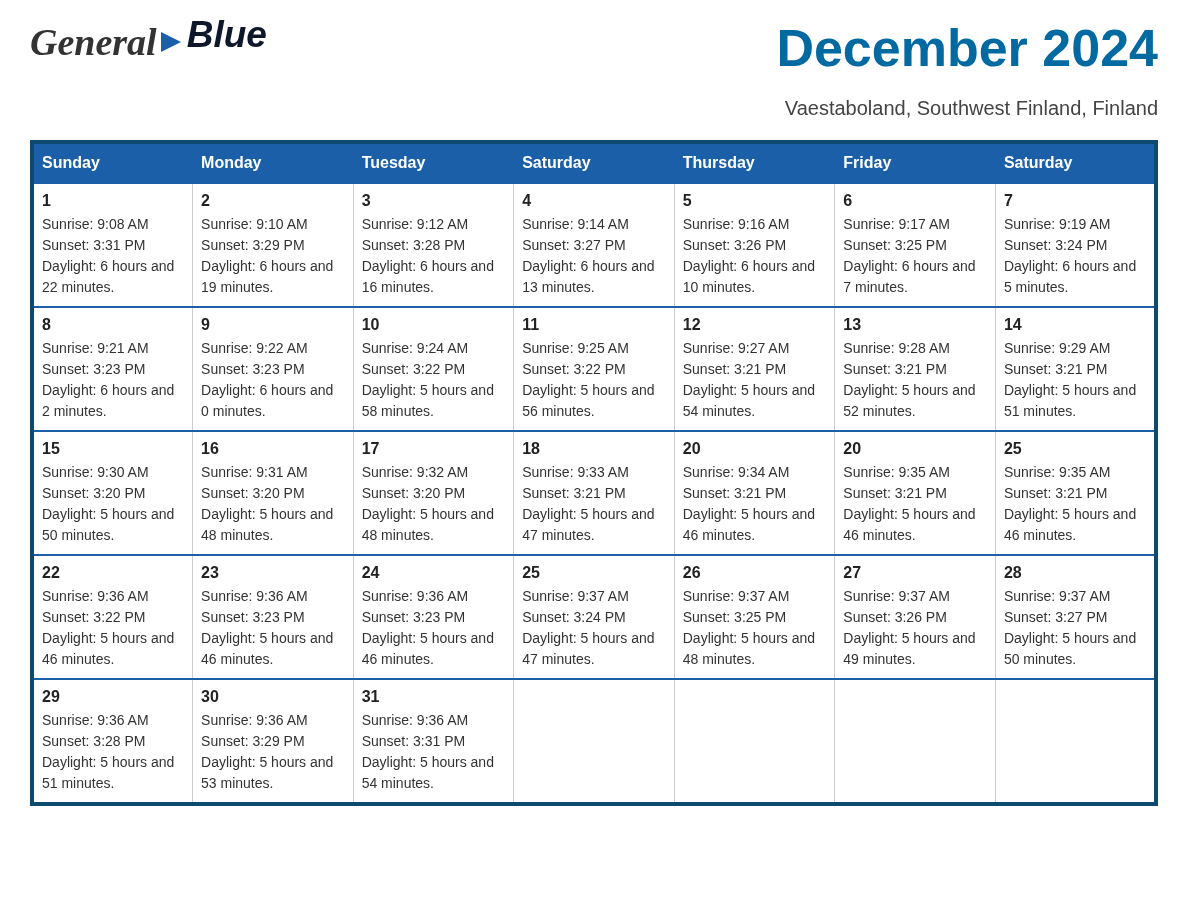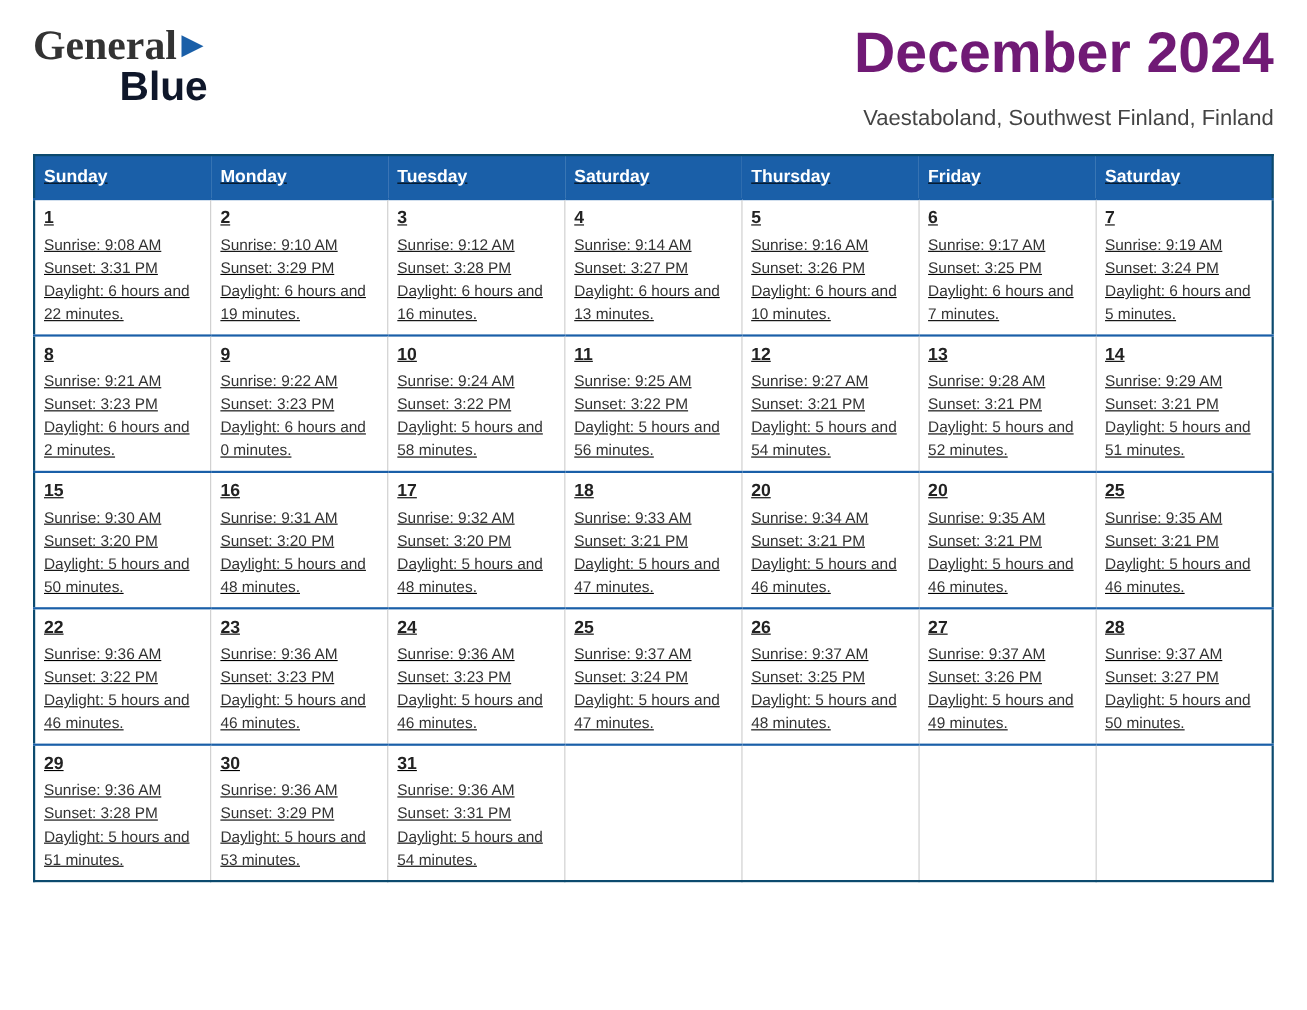--- a/index.html
+++ b/index.html
@@ -11,42 +11,42 @@
       padding: 20px 30px;
     }
     .header {
       display: flex;
       justify-content: space-between;
       align-items: flex-start;
       margin-bottom: 20px;
     }
     .logo {
       display: flex;
-      flex-direction: column;
-      align-items: flex-end;
+      flex-direction: row;
+      align-items: flex-start;
+      font-style: italic;
     }
     .title-section {
       text-align: right;
     }
     .month-title {
       font-size: 52px;
       font-weight: bold;
-      color: #701a75;
+      color: #0369a1;
       line-height: 1.1;
     }
     .location {
       font-size: 20px;
       color: #444;
       margin-top: 20px;
     }
     .calendar-table {
       width: 100%;
       border-collapse: collapse;
-      border: 2px solid #0c4a6e;
-      text-decoration: underline;
+      border: 4px solid #0c4a6e;
     }
     .calendar-table th {
       background-color: #1a5fa8;
       color: #fff;
       padding: 10px 8px;
       text-align: left;
       font-size: 16px;
       font-weight: bold;
       border: 1px solid #1a5fa8;
     }

